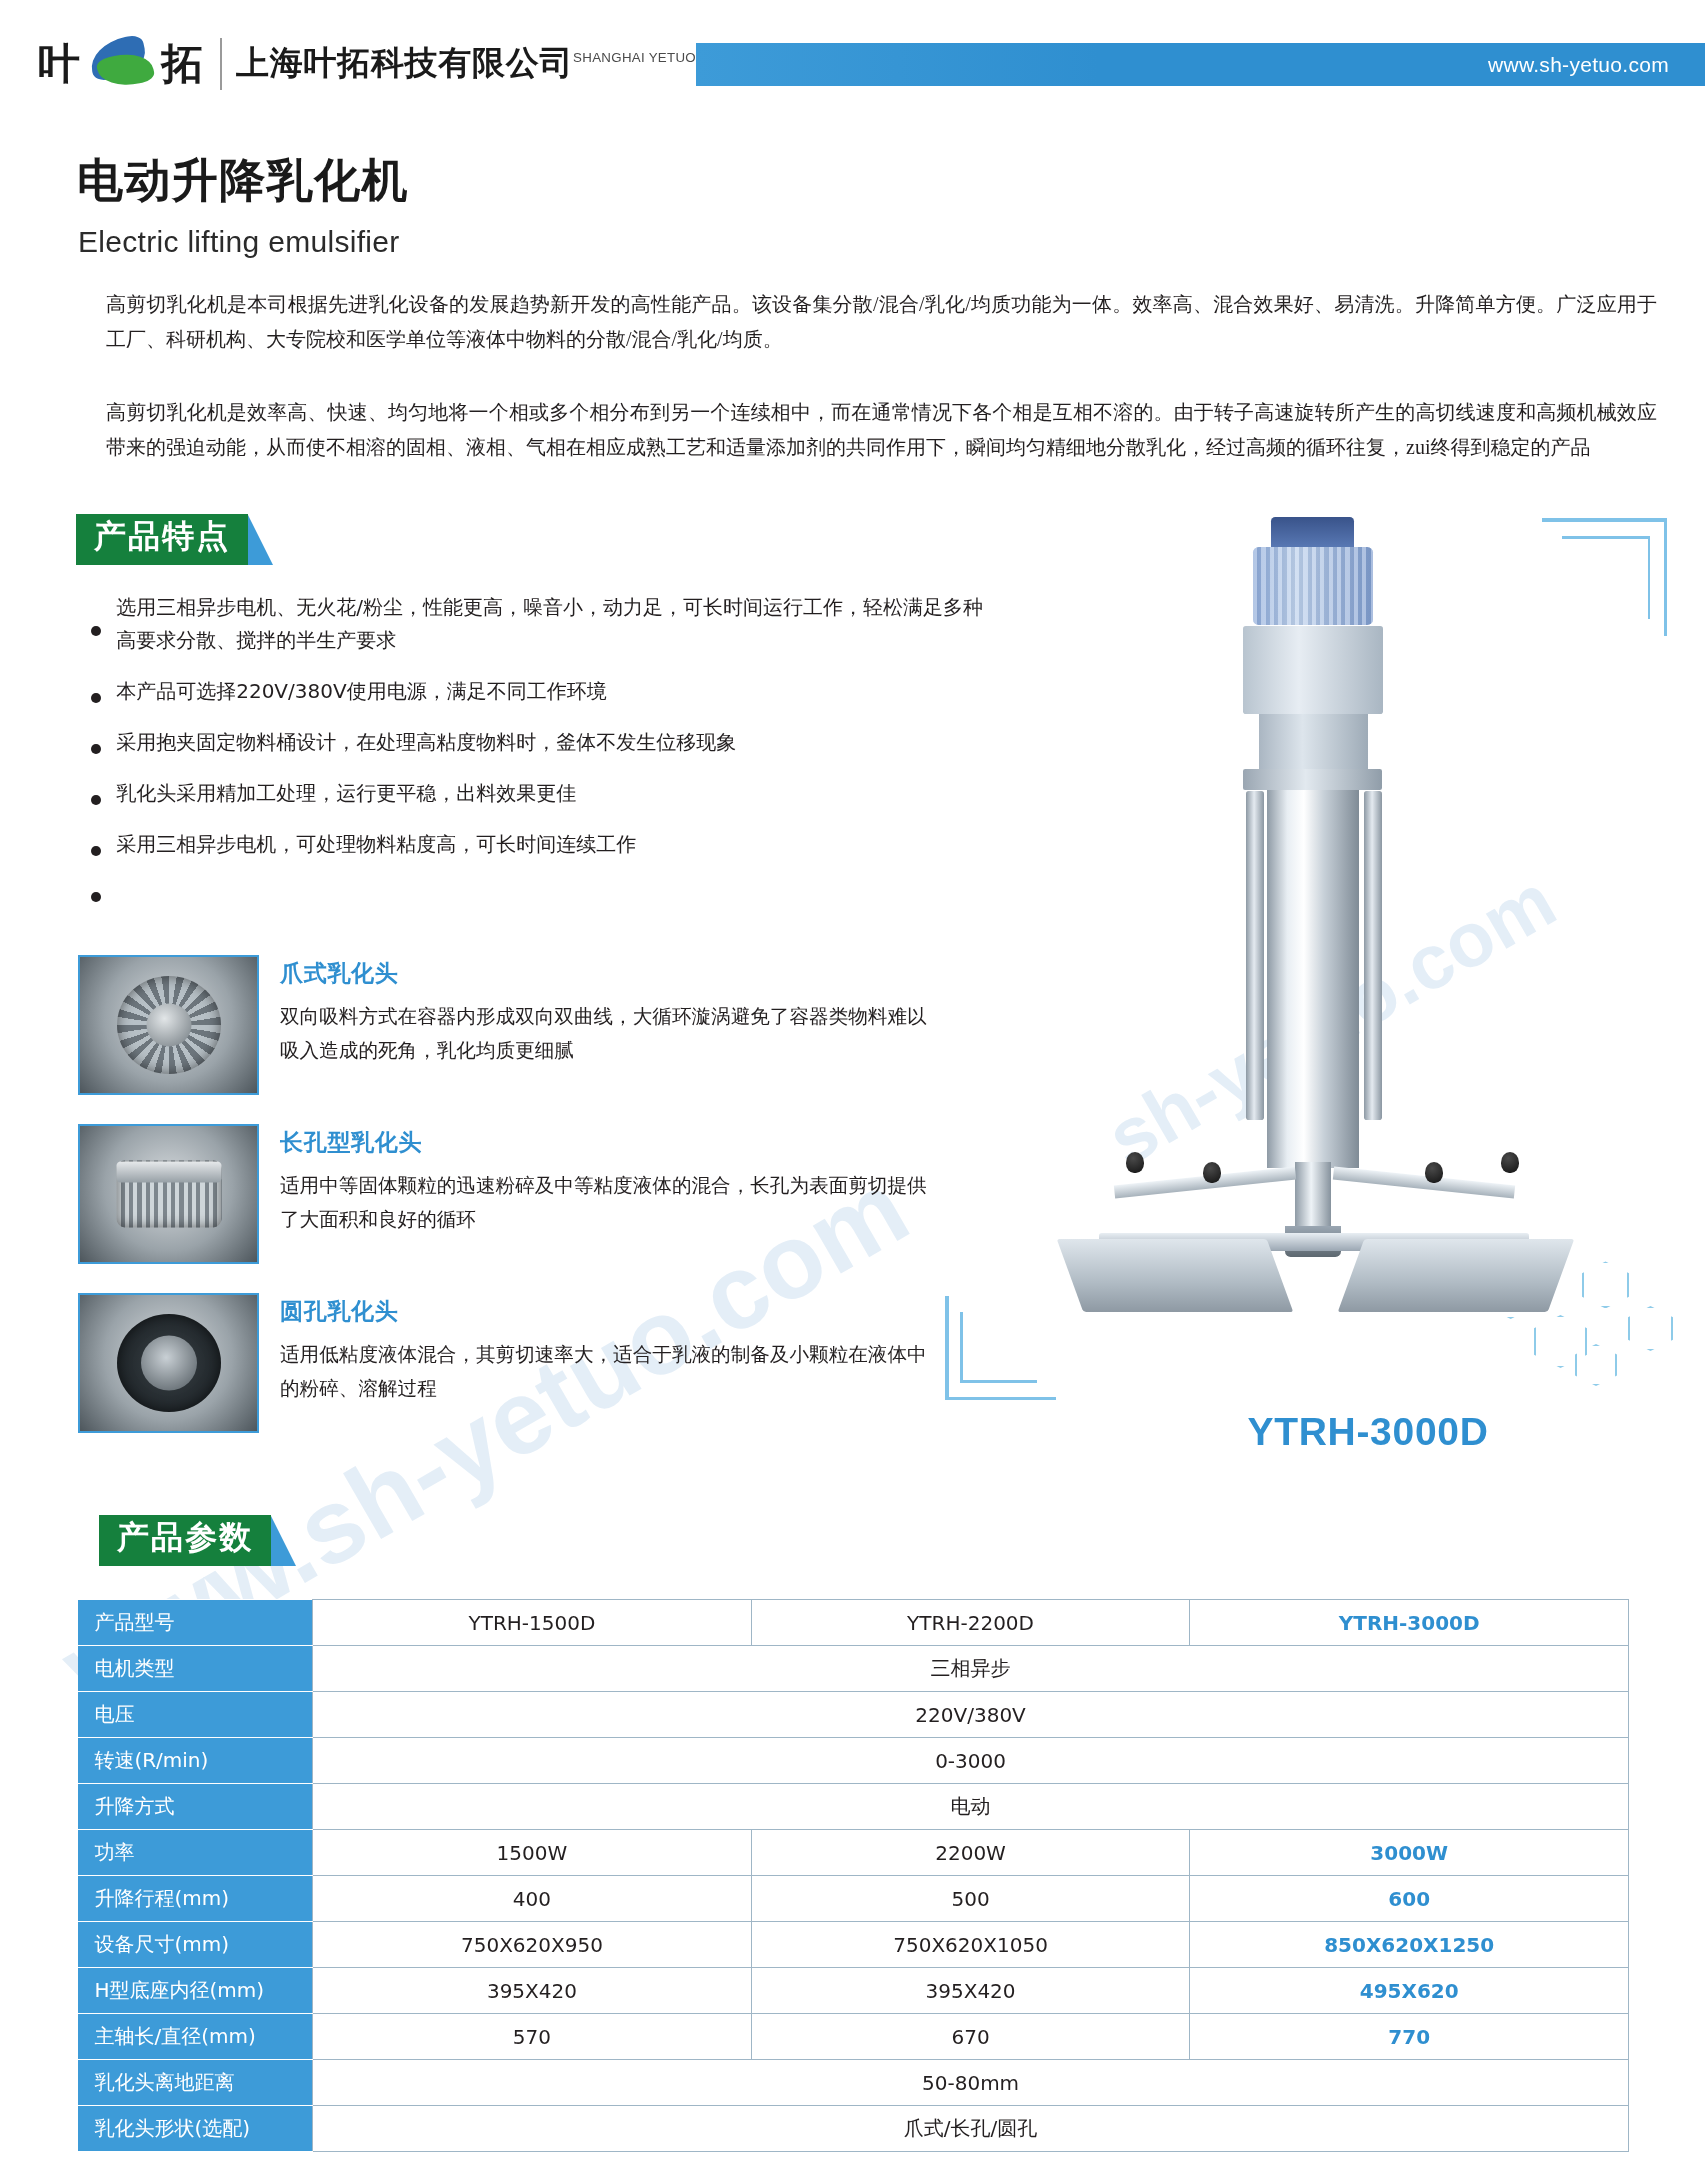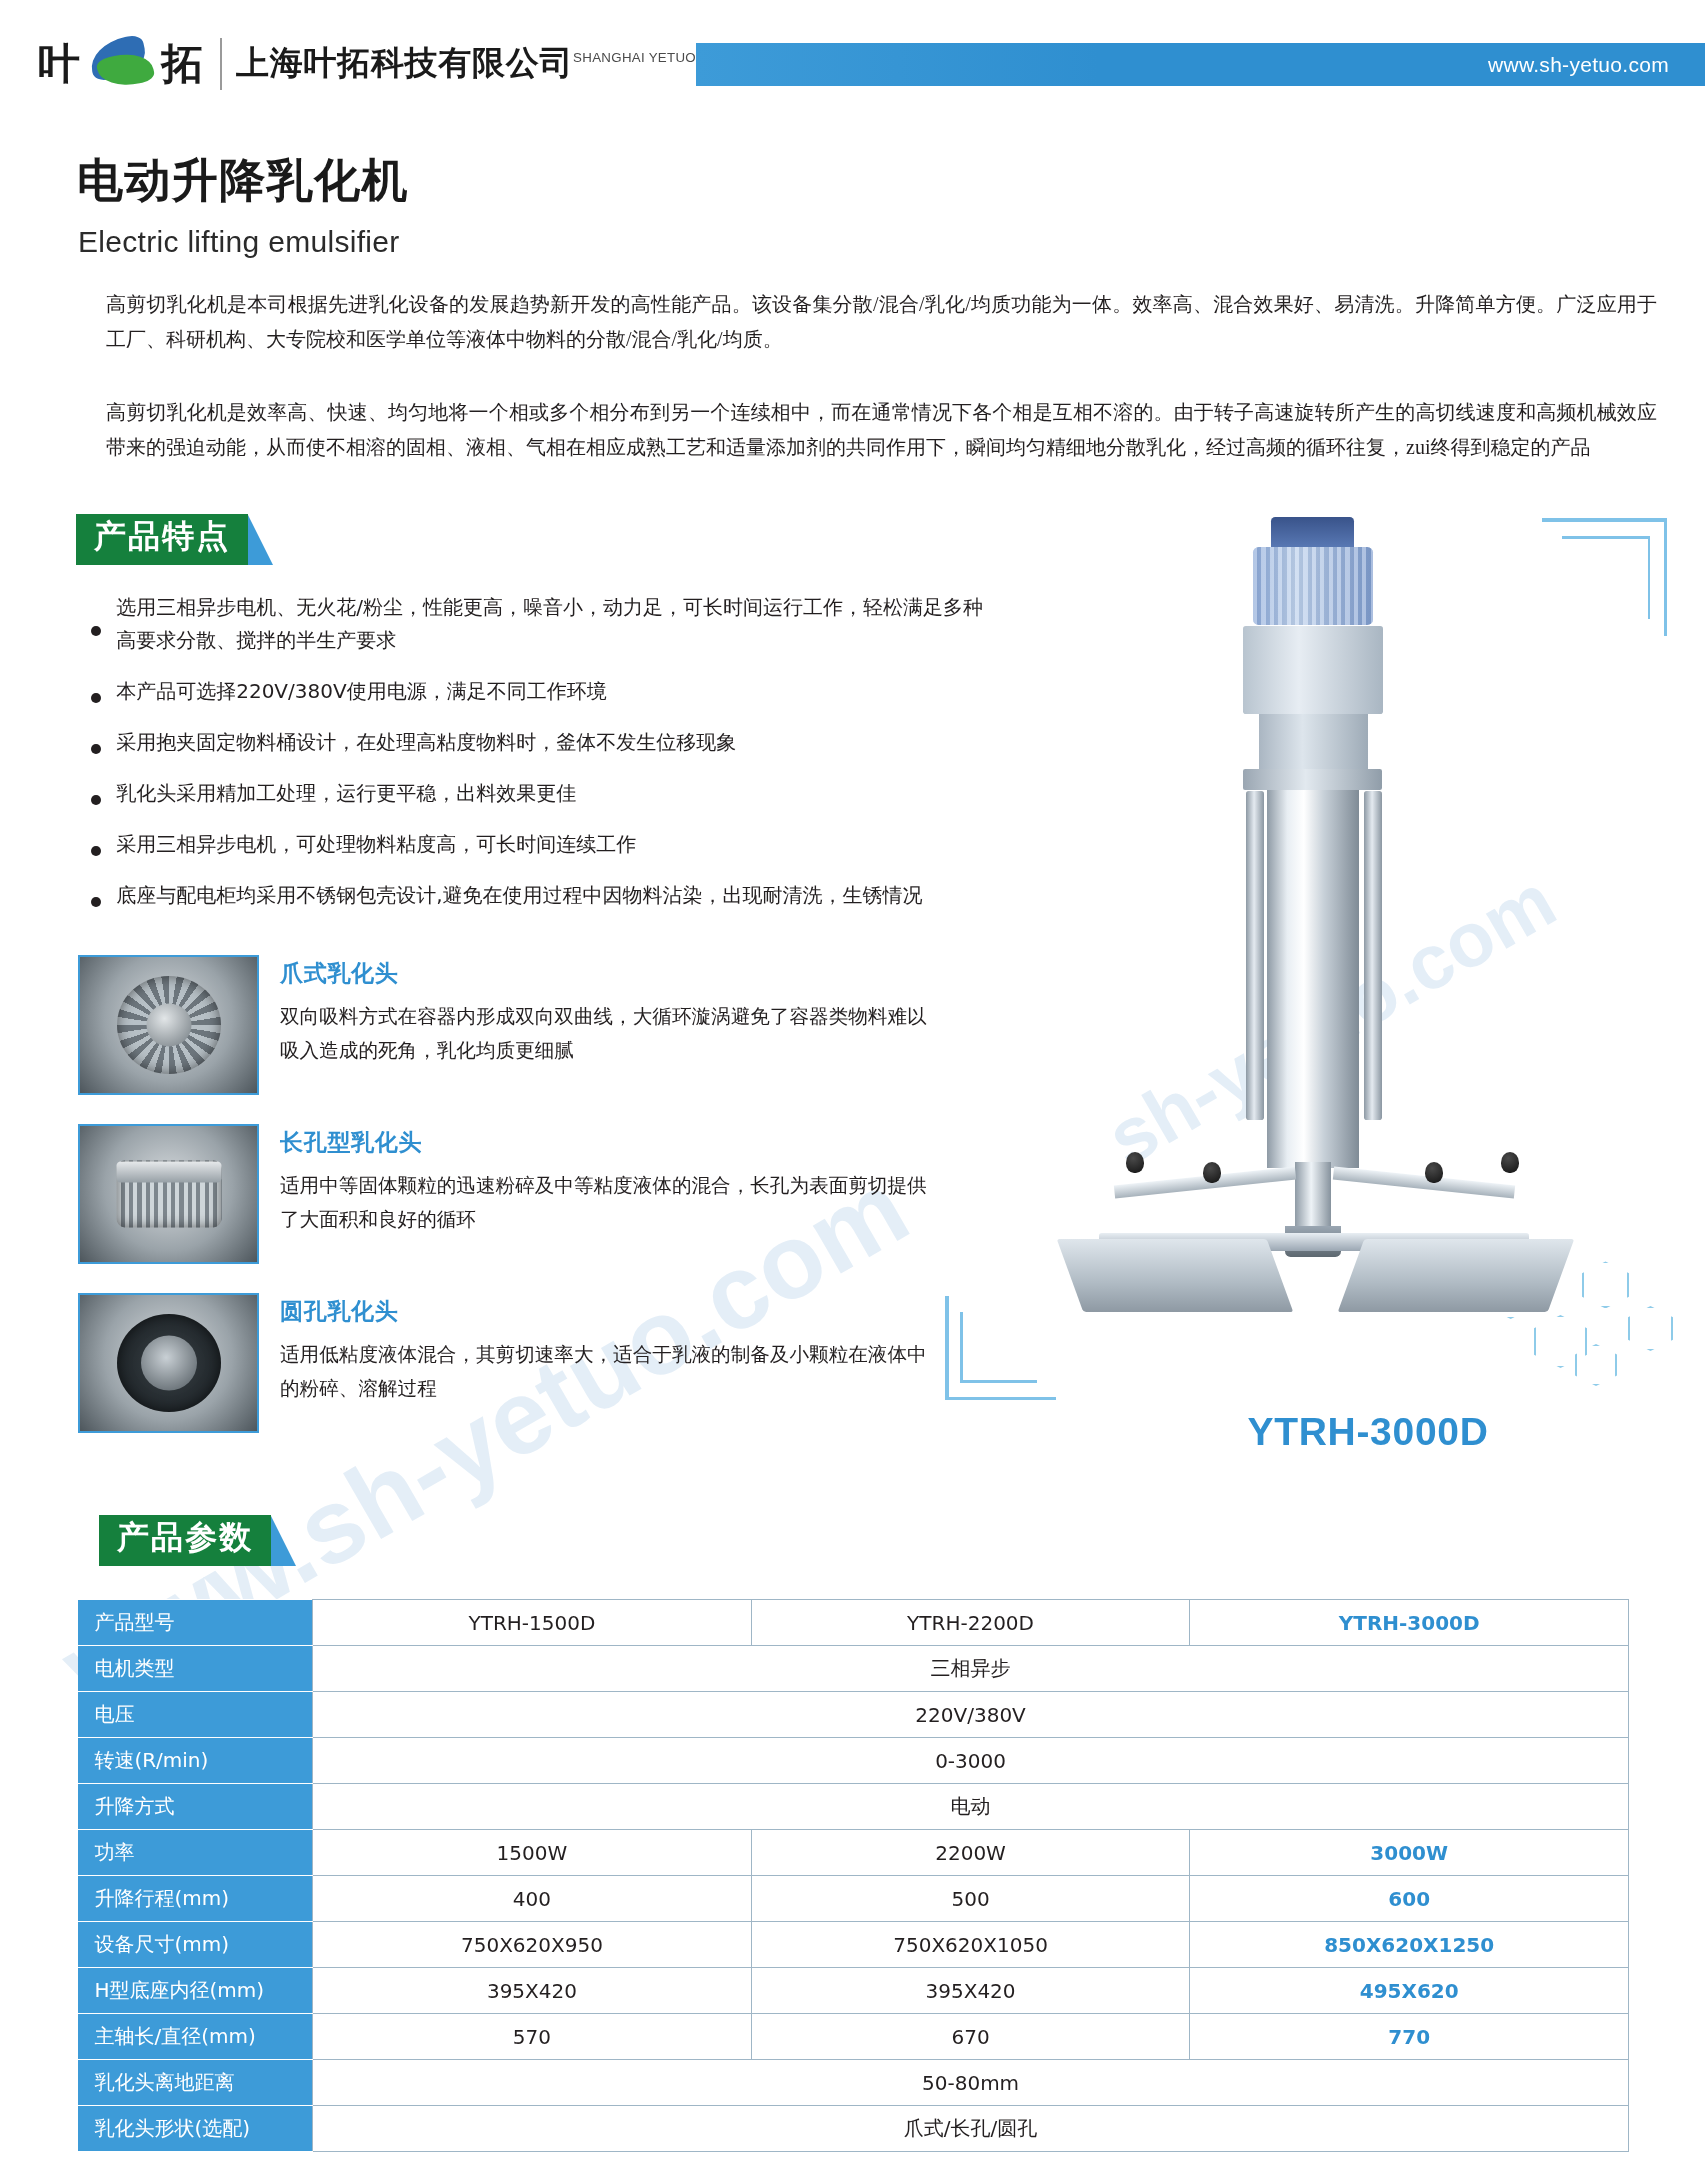--- a/index.html
+++ b/index.html
@@ -626,21 +626,20 @@
     <div class="feature-item">
       <span class="bullet"></span>
       <div class="feature-text">乳化头采用精加工处理，运行更平稳，出料效果更佳</div>
     </div>
     <div class="feature-item">
       <span class="bullet"></span>
       <div class="feature-text">采用三相异步电机，可处理物料粘度高，可长时间连续工作</div>
     </div>
     <div class="feature-item">
       <span class="bullet"></span>
-      <div class="feature-text">底座与配电柜均采用不锈钢包壳设计,避免在使用过程中因物料沾染，出现耐清洗，生锈情况</div>
     </div>
   </div>
 
 <div class="heads" id="heads-list">
     <div class="head-card">
       <div class="head-photo claw">
         <span class="ring"></span>
         <span class="hub"></span>
       </div>
       <div class="head-info">

